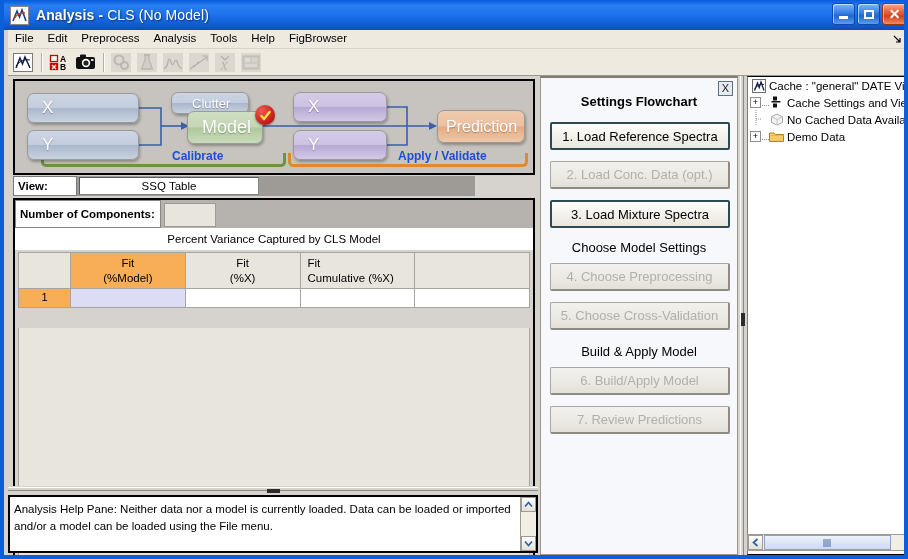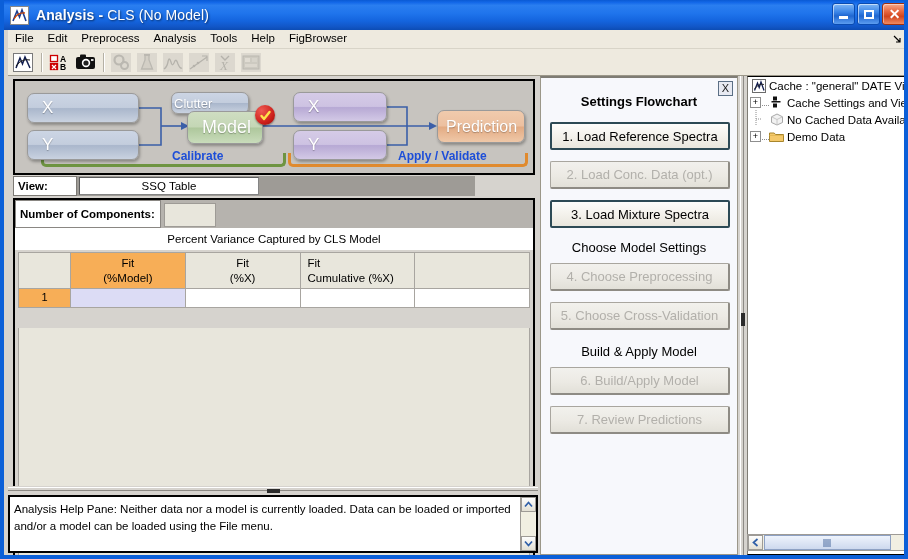--- a/index.html
+++ b/index.html
@@ -188,21 +188,21 @@
     background: linear-gradient(to bottom, #d5cbe7 0%, #cdc2e2 48%, #b7a9d4 52%, #d3c9e6 100%);
   }
   .fc-green {
     background: linear-gradient(to bottom, #cfdec2 0%, #c4d6b5 48%, #aec79c 52%, #c9dcbb 100%);
   }
   .fc-orange {
     background: linear-gradient(to bottom, #f0cbad 0%, #ecc0a0 48%, #e3ab83 52%, #efc8a8 100%);
   }
   .fc-small {
     font-size: 13px;
-    padding-left: 2px;
+    padding-left: 20px;
   }
   .fc-label {
     position: absolute;
     font-size: 12px;
     font-weight: bold;
     color: #1d4ed8;
   }
   .bracket {
     position: absolute;
     height: 14px;

